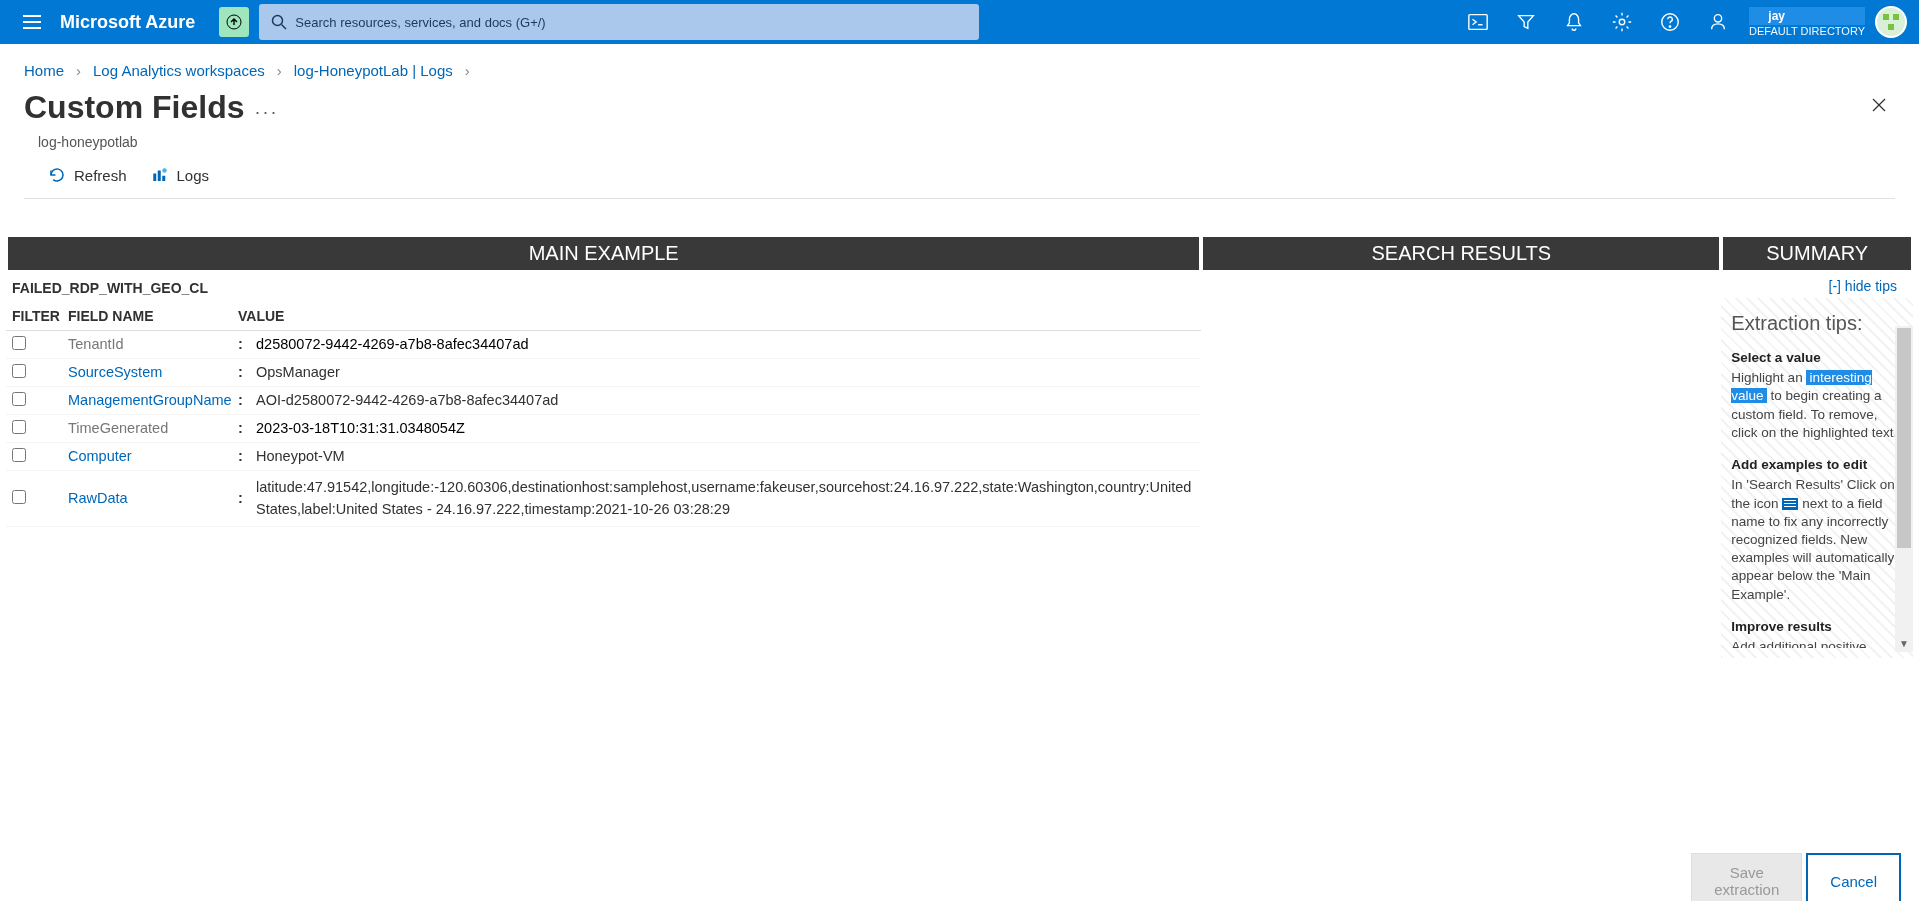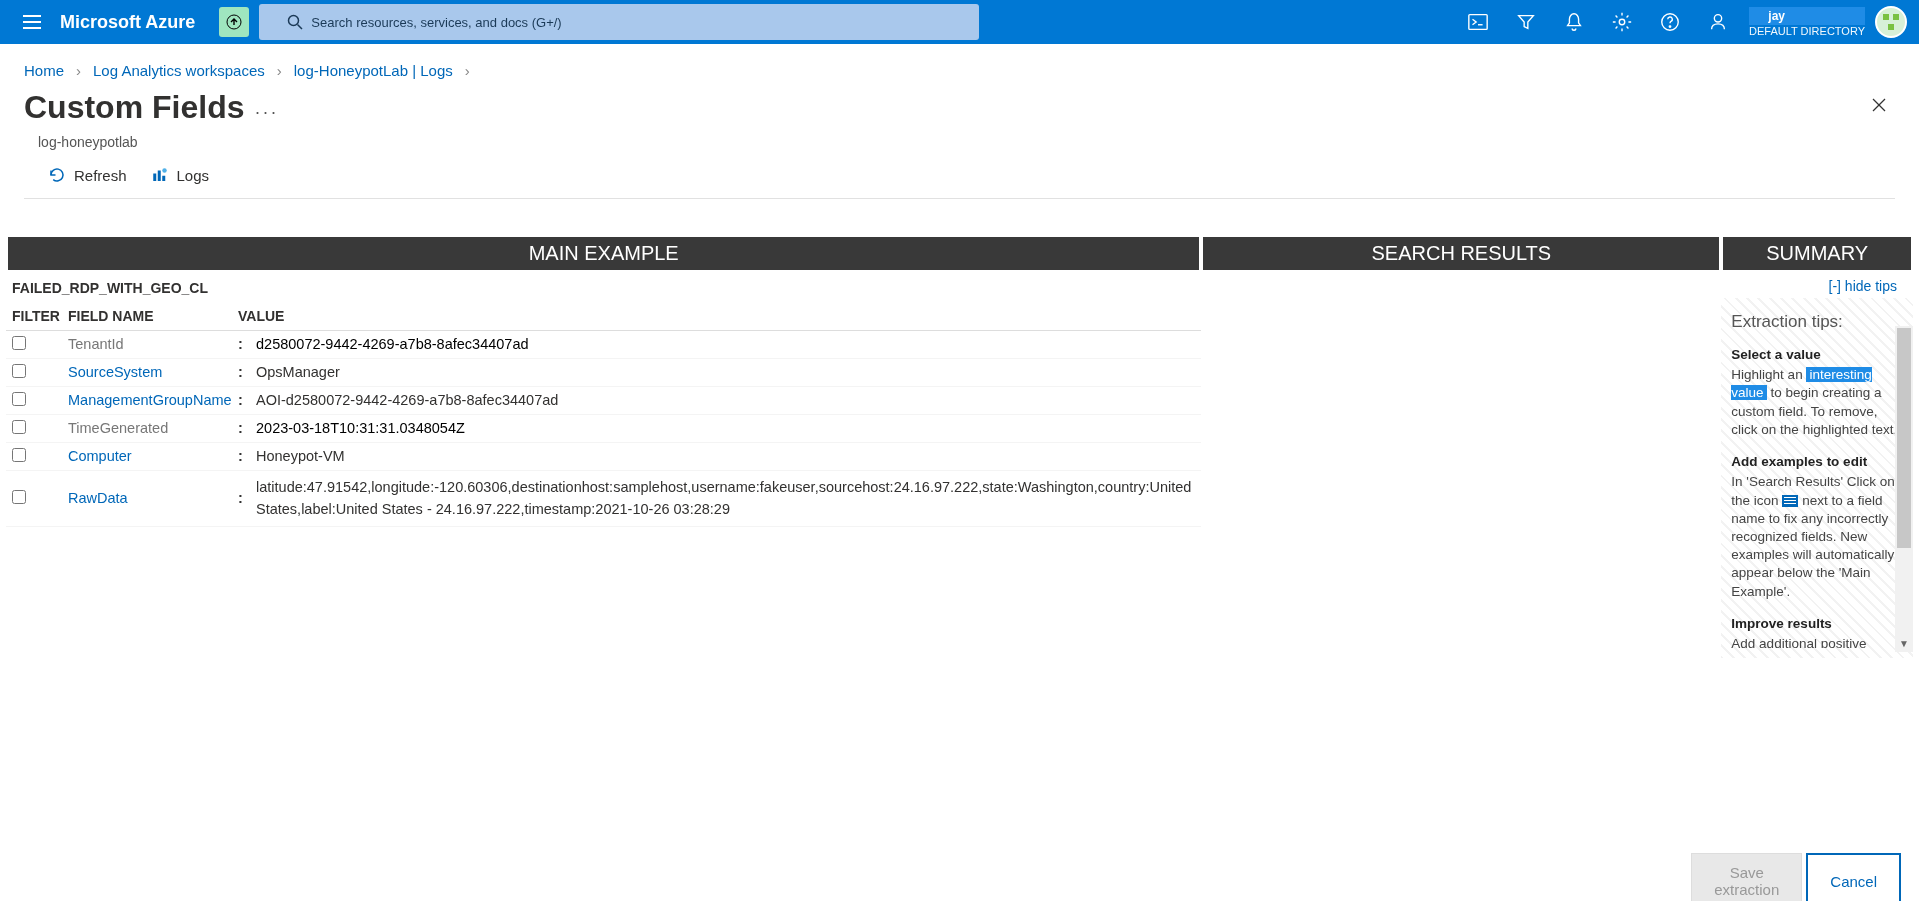--- a/index.html
+++ b/index.html
@@ -5,21 +5,21 @@
 * { box-sizing: border-box; margin: 0; padding: 0; }
 body { font-family: "Segoe UI", Arial, sans-serif; font-size: 13px; color: #323130; background: #fff; width: 1919px; height: 901px; overflow: hidden; }
 
 
 .topbar { display: flex; align-items: center; height: 44px; background: #0078d4; color: #fff; padding: 0 12px; }
 .menu-btn { width: 40px; display: flex; align-items: center; justify-content: center; }
 .hamburger { width: 18px; height: 14px; display: flex; flex-direction: column; justify-content: space-between; }
 .hamburger div { height: 2px; background: #fff; }
 .brand { font-size: 18px; font-weight: 600; margin-left: 8px; margin-right: 24px; }
 .upbox { width: 30px; height: 30px; background: #9fe6bf; border-radius: 3px; display: flex; align-items: center; justify-content: center; margin-right: 10px; color: #000; }
-.searchbar { flex: 0 0 720px; height: 36px; background: #a9c8ec; border-radius: 3px; display: flex; align-items: center; padding: 0 28px; color: #1b3a57; }
+.searchbar { flex: 0 0 720px; height: 36px; background: #a9c8ec; border-radius: 3px; display: flex; align-items: center; padding: 0 12px; color: #1b3a57; }
 .searchbar svg { margin-right: 8px; }
 .tool-icons { margin-left: auto; display: flex; align-items: center; gap: 26px; }
 .tool-icons .ic { width: 22px; height: 22px; stroke: #fff; fill: none; stroke-width: 1.5; }
 .user-block { display: flex; align-items: center; gap: 10px; margin-left: 20px; }
 .user-text { text-align: right; font-size: 12px; }
 .user-text .u1 { background: #1f8ce6; padding: 2px 80px 2px 6px; font-weight: bold; }
 .user-text .u2 { font-size: 11px; opacity: .95; }
 .avatar { width: 32px; height: 32px; border-radius: 50%; background: #d7f0d7; border: 2px solid #fff; display: flex; align-items: center; justify-content: center; }
 
 
@@ -58,21 +58,21 @@
 .row .fn { width: 170px; color: #0067b8; cursor: pointer; }
 .row .fn.muted { color: #777; cursor: default; }
 .row .colon { width: 18px; color: #333; font-weight: 700; }
 .row .val { flex: 1; padding-right: 10px; }
 .row .val.muted { color: #000000; }
 
 
 .hidetips { color: #0067b8; font-size: 14px; text-align: right; padding: 8px 16px 0 0; cursor: pointer; }
 .tipswrap { background: repeating-linear-gradient(45deg, #f2f2f2, #f2f2f2 2px, #fff 2px, #fff 8px); margin-top: 4px; padding: 10px 0 10px 0; position: relative; height: 360px; overflow: hidden; }
 .tipsinner { background: transparent; padding: 0 10px; height: 100%; overflow: hidden; }
-.tipshead { font-size: 17px; color: #555; padding: 4px 0 14px; }
+.tipshead { font-size: 20px; color: #555; padding: 4px 0 14px; }
 .tip { margin-bottom: 14px; font-size: 13.5px; line-height: 1.35; color: #444; }
 .tip b { color: #222; display: block; margin-bottom: 2px; }
 .hl { background: #1f8ce6; color: #fff; padding: 0 3px; }
 .listicon { display: inline-block; width: 16px; height: 12px; background: #0067b8; position: relative; vertical-align: middle; }
 .listicon::before { content: ""; position: absolute; left: 2px; top: 2px; width: 12px; height: 1.5px; background: #fff; box-shadow: 0 3px 0 #fff, 0 6px 0 #fff; }
 
 .scrolltrack { position: absolute; right: 0; top: 28px; bottom: 6px; width: 18px; background: #f1f1f1; }
 .scrollthumb { position: absolute; left: 2px; top: 2px; width: 14px; height: 220px; background: #c7c7c7; }
 .scrollarr { position: absolute; left: 0; width: 18px; height: 18px; display: flex; align-items: center; justify-content: center; color: #666; font-size: 10px; }
 .scrollarr.bot { bottom: 0; }

